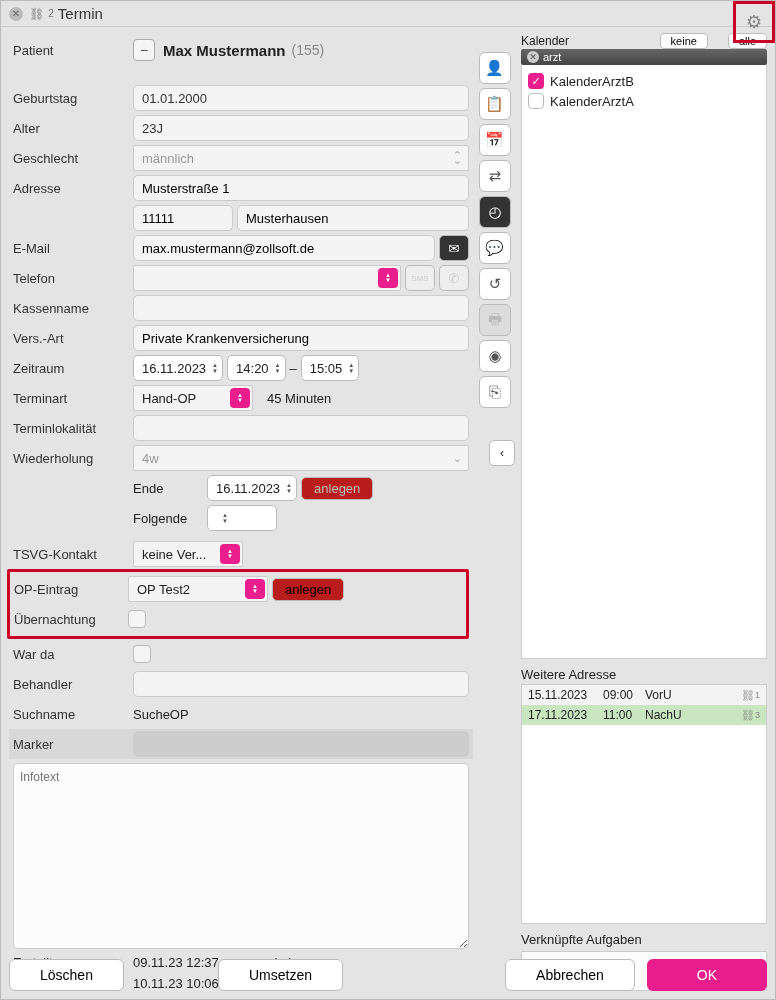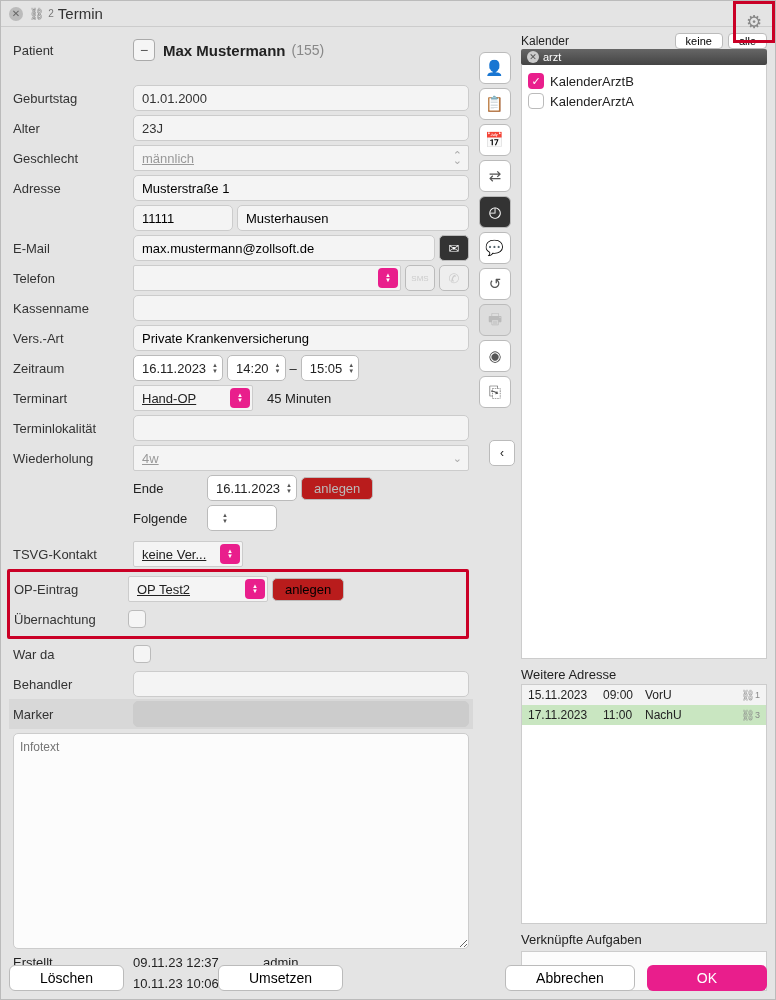--- a/index.html
+++ b/index.html
@@ -20,21 +20,21 @@
 .row { display: flex; align-items: center; min-height: 30px; }
 .lbl { width: 120px; font-size: 13px; color: #333; }
 .val { flex: 1; display: flex; gap: 4px; align-items: center; }
 .patient-name { font-weight: bold; font-size: 15px; }
 .patient-id { color: #888; font-size: 14px; }
 .minus-box { width: 22px; height: 22px; border: 1px solid #aaa; border-radius: 4px; display: flex; align-items: center; justify-content: center; font-size: 14px; color: #555; background: #f5f5f5; margin-right: 8px; }
 
 .inp { background: #f4f4f4; border: 1px solid #ccc; border-radius: 5px; padding: 4px 8px; font-size: 13px; flex: 1; height: 26px; }
 .inp.readonly { color: #333; }
 .inp.small { flex: 0 0 auto; }
-.sel { background: #f4f4f4; border: 1px solid #ccc; border-radius: 2px; padding: 0 8px; font-size: 13px; height: 26px; display: flex; align-items: center; position: relative; text-decoration: underline; }
+.sel { background: #f4f4f4; border: 1px solid #ccc; border-radius: 2px; padding: 0 8px; font-size: 13px; height: 26px; display: flex; align-items: center; position: relative; }
 .sel.disabled { color: #999; }
 .sel .chev { position: absolute; right: 6px; color: #aaa; font-size: 11px; display: flex; flex-direction: column; line-height: 5px; }
 .sel.pink-arr .arr { position: absolute; right: 2px; top: 2px; bottom: 2px; width: 20px; background: #e91e8c; border-radius: 4px; display: flex; flex-direction: column; align-items: center; justify-content: center; color: #fff; font-size: 6px; line-height: 5px; }
 
 .btn-icon { width: 30px; height: 26px; border: 1px solid #bbb; border-radius: 5px; background: #fff; display: flex; align-items: center; justify-content: center; font-size: 13px; color: #555; }
 .btn-icon.mail { background: #333; color: #fff; }
 .btn-icon.disabled { background: #eee; color: #ccc; }
 
 .midsq { width: 32px; height: 32px; border: 1px solid #bbb; border-radius: 6px; background: #fff; display: flex; align-items: center; justify-content: center; font-size: 15px; color: #555; }
 .midsq.dark { background: #333; color: #fff; }
@@ -53,25 +53,25 @@
 
 .hr-row { background: #d8d8d8; margin: 0 -4px; padding: 2px 4px; }
 
 .textarea { flex: 1; background: #fcfcfc; border: 1px solid #ccc; border-radius: 5px; padding: 6px; font-size: 12px; color: #bbb; margin-top: 4px; min-height: 90px; }
 
 .footer-meta { display: flex; margin-top: 6px; }
 .footer-meta .col { width: 120px; font-size: 13px; }
 .footer-meta .col2 { width: 130px; }
 
 .footer-btns { display: flex; gap: 12px; padding: 8px 8px; }
-.fbtn { flex: 0 0 auto; border: 1px solid #bbb; border-radius: 6px; background: #fff; padding: 1px 30px; font-size: 14px; }
+.fbtn { flex: 0 0 auto; border: 1px solid #bbb; border-radius: 6px; background: #fff; padding: 7px 30px; font-size: 14px; }
 .fbtn.ok { background: #e91e8c; color: #fff; border: none; padding: 5px 50px; }
 
 
-.cal-hdr { display: flex; align-items: center; gap: 5px; font-size: 12px; }
+.cal-hdr { display: flex; align-items: center; gap: 20px; font-size: 12px; }
 .cal-hdr .mini { border: 1px solid #bbb; border-radius: 4px; padding: 1px 10px; font-size: 11px; background: #fff; }
 .filter-bar { background: linear-gradient(#666,#444); color: #fff; font-size: 11px; padding: 2px 6px; display: flex; align-items: center; border-radius: 2px; }
 .filter-bar .x { background: #ccc; color: #555; width: 12px; height: 12px; border-radius: 50%; font-size: 9px; display: flex; align-items: center; justify-content: center; margin-right: 4px; }
 .cal-list { background: #fff; border: 1px solid #ccc; flex: 1; padding: 6px; border-top: none; }
 .cal-item { display: flex; align-items: center; gap: 6px; font-size: 13px; padding: 2px 0; }
 .cal-item .cb { width: 16px; height: 16px; border: 1px solid #bbb; border-radius: 4px; }
 .cal-item .cb.checked { background: #e91e8c; border: none; display: flex; align-items: center; justify-content: center; color: #fff; font-size: 11px; }
 
 .section-title { font-size: 13px; margin-top: 8px; margin-bottom: 2px; }
 .apt-list { background: #fff; border: 1px solid #ccc; height: 240px; }
@@ -276,20 +276,26 @@
       <div class="row">
         <div class="lbl">War da</div>
         <div class="val">
             <div class="checkbox"></div>
           </div>
       </div>
       <div class="row">
         <div class="lbl">Behandler</div>
         <div class="val">
             <input class="inp" style="">
+          </div>
+      </div>
+      <div class="row">
+        <div class="lbl">Suchname</div>
+        <div class="val">
+            <span>SucheOP</span>
           </div>
       </div>
       <div class="row hr-row">
         <div class="lbl">Marker</div>
         <div class="val">
             <input class="inp" style="background: rgb(204, 204, 204);">
           </div>
       </div>
 
       <textarea class="textarea" placeholder="Infotext" style=""></textarea>

